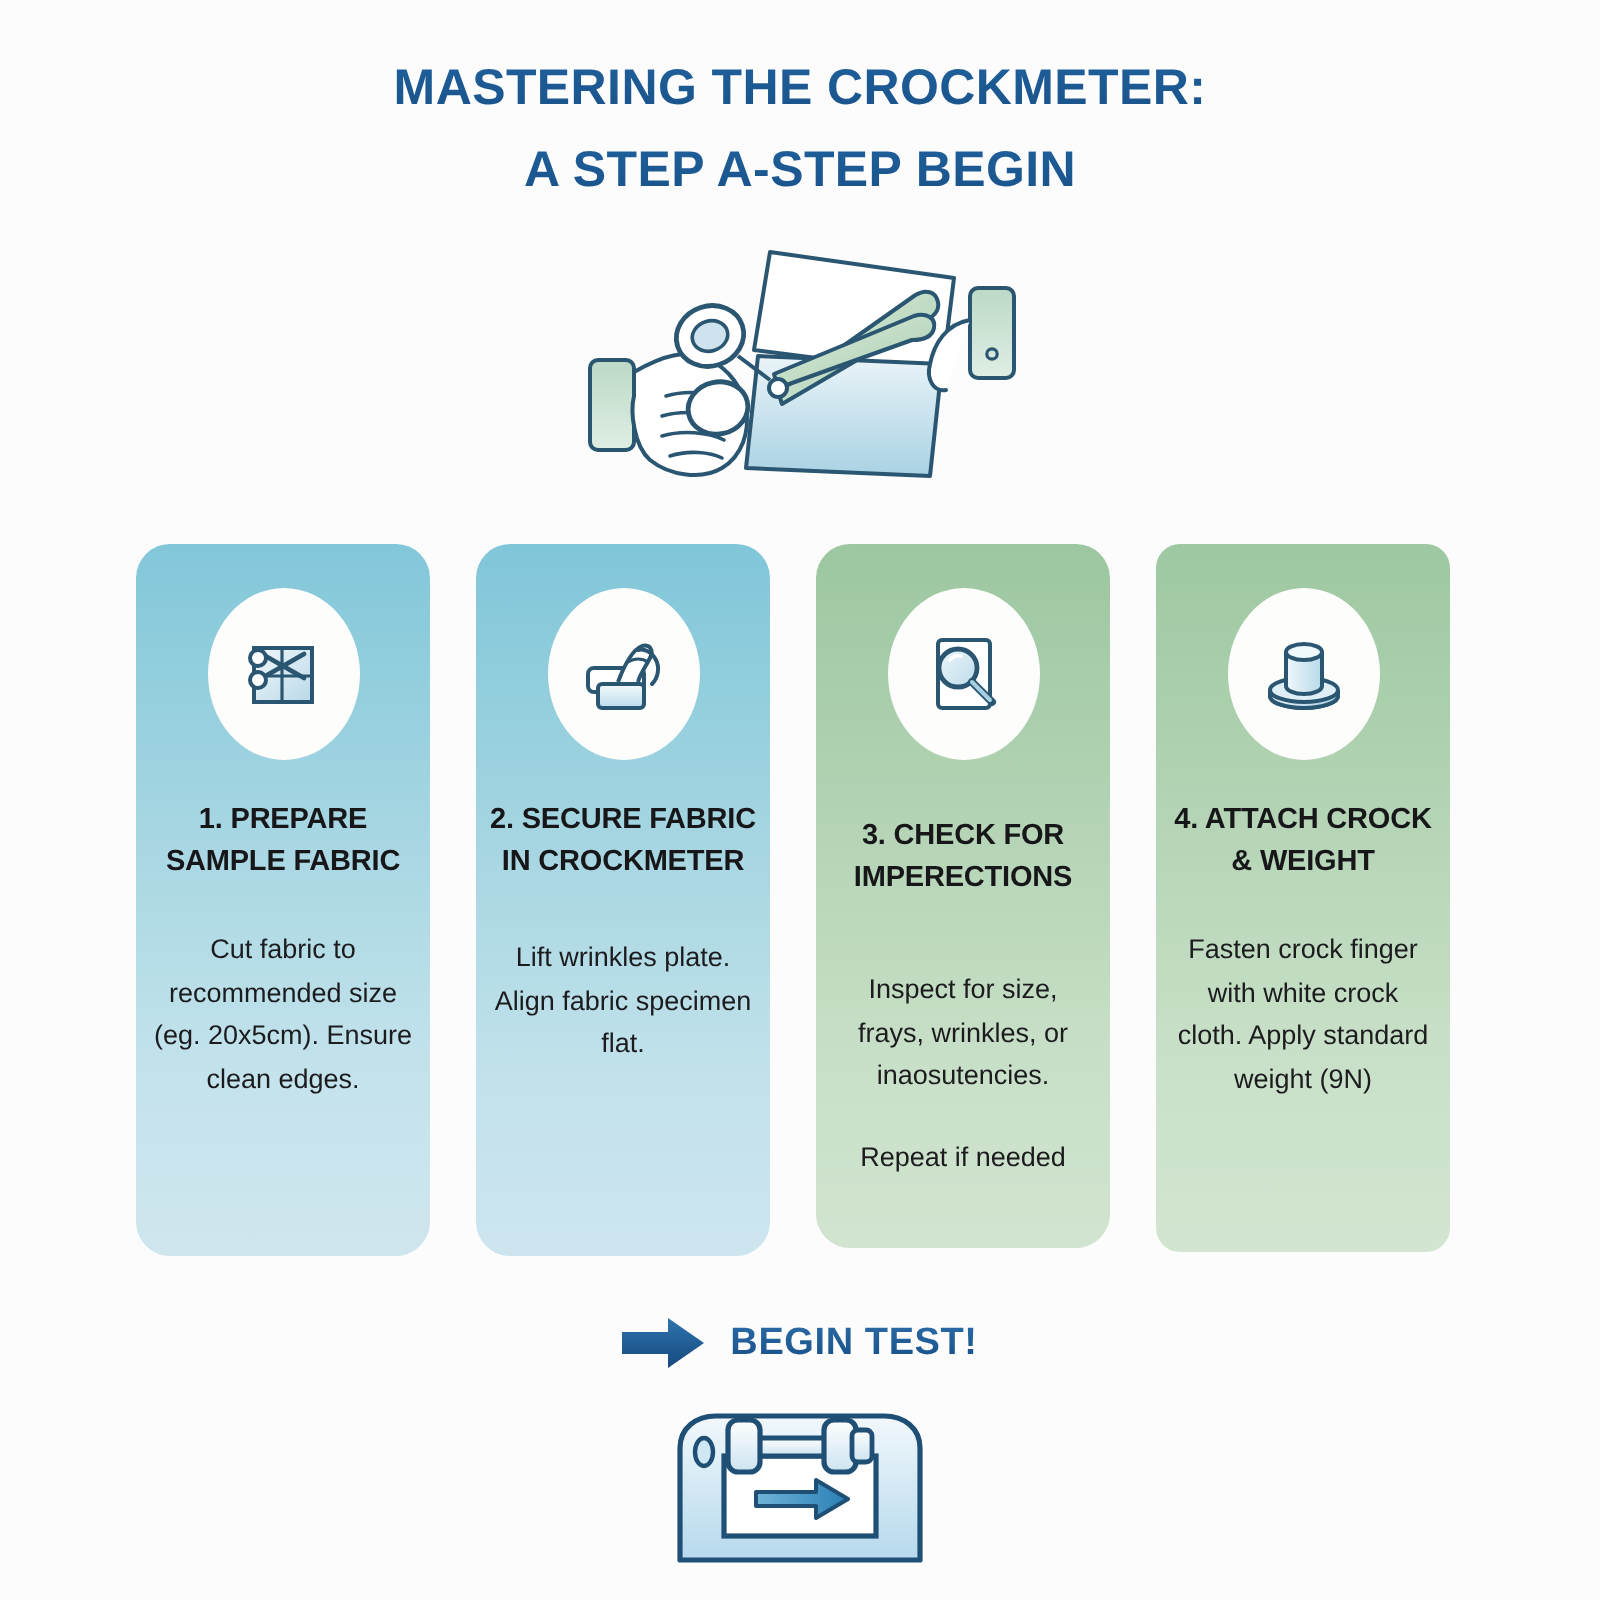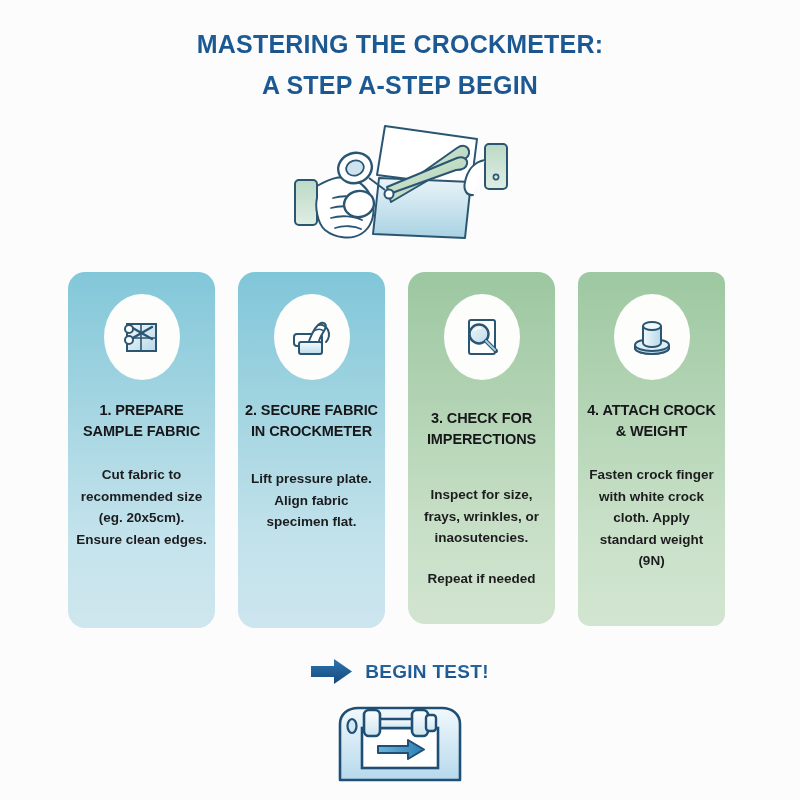--- a/index.html
+++ b/index.html
@@ -102,21 +102,20 @@
   .c4 .card-heading { top: 128px; }
 
   .card-body {
     position: absolute;
     left: 8px;
     right: 8px;
     text-align: center;
     font-size: 13.5px;
     line-height: 21.5px;
     color: #1c1c1f;
-    font-weight: bold;
   }
   .c1 .card-body { top: 192px; }
   .c2 .card-body { top: 196px; }
   .c3 .card-body { top: 212px; }
   .c4 .card-body { top: 192px; }
 
   .card-body p + p { margin-top: 19px; }
 
   
   .cta {
@@ -244,21 +243,21 @@
           </defs>
           <rect x="6" y="21" width="28" height="12" rx="3" fill="#ffffff" stroke="#2b5672" stroke-width="2"></rect>
           <rect x="11" y="29" width="23" height="12" rx="2" fill="url(#i2a)" stroke="#2b5672" stroke-width="2"></rect>
           <path d="M21 28 C24 20 28 12 33 10 C37 9 39 12 37 16 C35 20 32 24 31 28" fill="#ffffff" stroke="#2b5672" stroke-width="2" stroke-linejoin="round"></path>
           <path d="M31 12 C34 11 38 13 40 17 C42 21 41 26 38 29" fill="none" stroke="#2b5672" stroke-width="2" stroke-linecap="round"></path>
           <path d="M26 18 C29 16 33 16 36 18" fill="none" stroke="#2b5672" stroke-width="1.5" stroke-linecap="round"></path>
         </svg>
       </div>
       <div class="card-heading">2. SECURE FABRIC IN CROCKMETER</div>
       <div class="card-body">
-        <p>Lift pressure plate. Align fabric specimen flat.</p>
+        <p>Lift wrinkles plate. Align fabric specimen flat.</p>
       </div>
     </div>
 
     <div class="card c3">
       <div class="icon-badge">
         <svg viewBox="0 0 48 48" xmlns="http://www.w3.org/2000/svg">
           <defs>
             <linearGradient id="i3a" x1="0" y1="0" x2="1" y2="1">
               <stop offset="0%" stop-color="#eef6fa"></stop>
                 <stop offset="100%" stop-color="#bcdbea"></stop>

